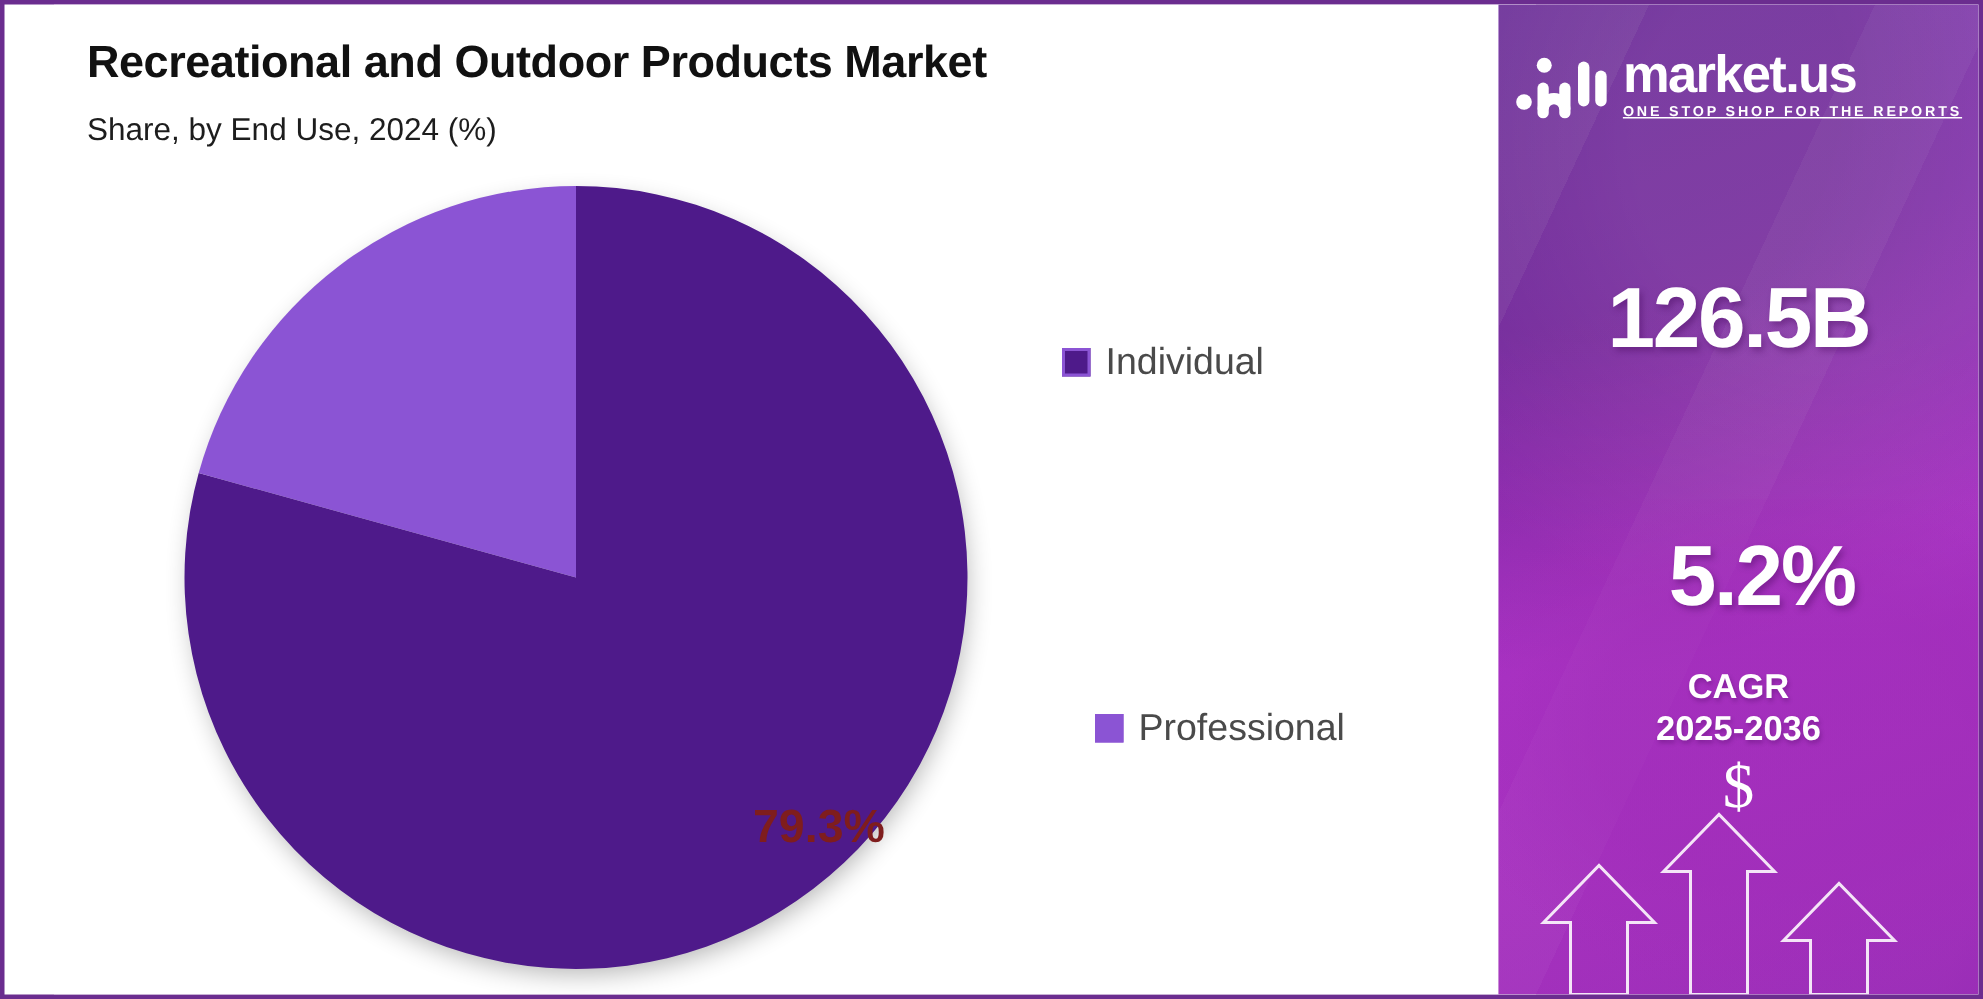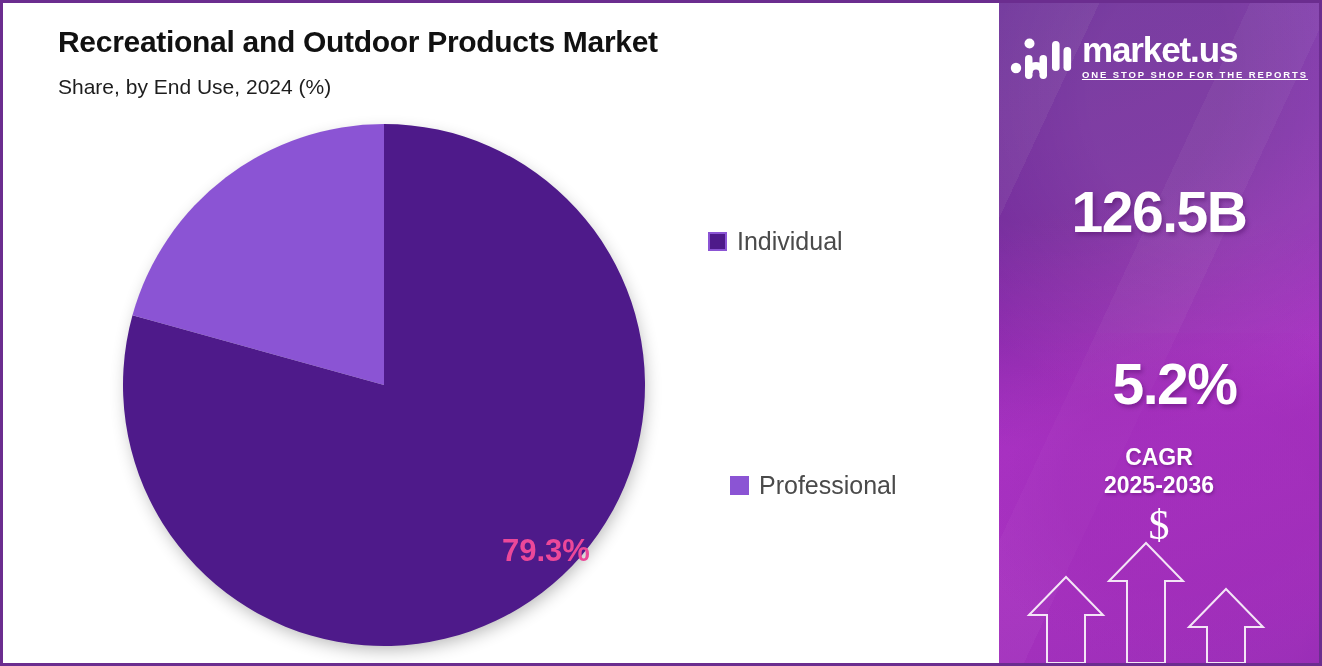--- a/index.html
+++ b/index.html
@@ -80,21 +80,21 @@
     top: 0;
     width: 524px;
     height: 524px;
   }
   .pie-label {
     position: absolute;
     left: 380px;
     top: 410px;
     font-size: 31px;
     font-weight: bold;
-    color: #ec4899;
+    color: #7f1d1d;
     white-space: nowrap;
   }
 
   
   .legend-item {
     position: absolute;
     display: flex;
     align-items: center;
     white-space: nowrap;
   }

